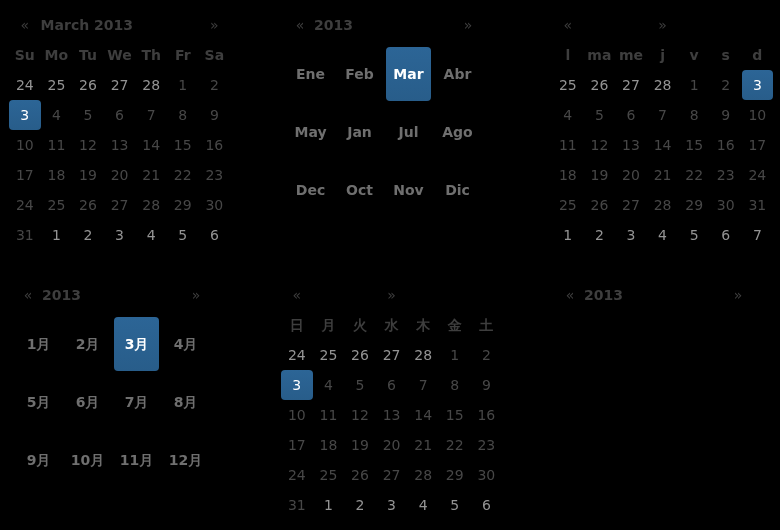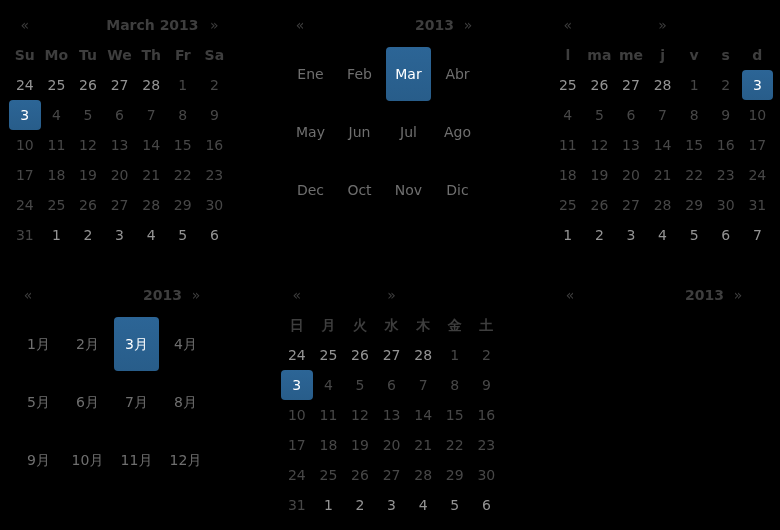--- a/index.html
+++ b/index.html
@@ -31,34 +31,34 @@
   .c0 .dp{left:9px}
   .c1 .dp{left:26px}
   .c2 .dp{left:32px}
   .c3 .dp{left:14px}
   .c4 .dp{left:21px}
   .c5 .dp{left:36px}
 
   .dp-head{display:grid;height:30px;align-items:center;}
   .dp.days   .dp-head{grid-template-columns:31.6px 1fr 31.6px;width:221.2px;}
   .dp.months .dp-head{grid-template-columns:28px 1fr 28px;width:196px;}
-  .dp-title{text-align:right;font-weight:bold;color:var(--frame-fg);cursor:pointer;}
+  .dp-title{text-align:left;font-weight:bold;color:var(--frame-fg);cursor:pointer;}
   .dp-arrow{text-align:center;color:var(--frame-fg);cursor:pointer;user-select:none;}
 
   .dp-dow,.dp-week{display:grid;grid-template-columns:repeat(7,31.6px);}
   .dp-dow span{height:30px;line-height:30px;text-align:center;font-weight:bold;color:var(--frame-fg);}
   .dp-week span{height:30px;line-height:30px;text-align:center;border-radius:4px;cursor:pointer;}
   .day-cur{color:var(--day-fg);}
   .day-adj{color:var(--adj-fg);}
   .day-sel{background:linear-gradient(var(--sel-bg),var(--sel-bg2));color:var(--sel-fg);}
 
   .mon-grid{width:196px;padding-top:5px;}
   .mon{
     display:inline-block;width:45px;height:54px;line-height:54px;margin:2px;
-    text-align:center;color:var(--month-fg);border-radius:4px;cursor:pointer;
+    text-align:center;color:var(--month-fg);border-radius:4px;cursor:pointer;font-weight:bold;
   }
   .mon-sel{background:linear-gradient(var(--sel-bg),var(--sel-bg2));color:var(--sel-fg);text-align:center;}
 </style>
 </head>
 <body>
 
 <div class="stage">
   <div class="cell c0">
       <div class="dp days">
         <div class="dp-head">
@@ -131,21 +131,21 @@
         </div>
       </div>
     </div>
   <div class="cell c1">
       <div class="dp months">
         <div class="dp-head">
           <span class="dp-arrow">«</span>
           <span class="dp-title">2013</span>
           <span class="dp-arrow">»</span>
         </div>
-        <div class="mon-grid"><span class="mon">Ene</span><span class="mon">Feb</span><span class="mon mon-sel">Mar</span><span class="mon">Abr</span><span class="mon">May</span><span class="mon">Jun</span><span class="mon">Jul</span><span class="mon">Ago</span><span class="mon">Dec</span><span class="mon">Oct</span><span class="mon">Nov</span><span class="mon">Dic</span></div>
+        <div class="mon-grid"><span class="mon">Ene</span><span class="mon">Feb</span><span class="mon mon-sel">Mar</span><span class="mon">Abr</span><span class="mon">May</span><span class="mon">Jan</span><span class="mon">Jul</span><span class="mon">Ago</span><span class="mon">Dec</span><span class="mon">Oct</span><span class="mon">Nov</span><span class="mon">Dic</span></div>
       </div>
     </div>
   <div class="cell c2">
       <div class="dp days">
         <div class="dp-head">
           <span class="dp-arrow">«</span>
           <span class="dp-arrow">»</span>
         </div>
         <div class="dp-dow">
           <span>l</span>

